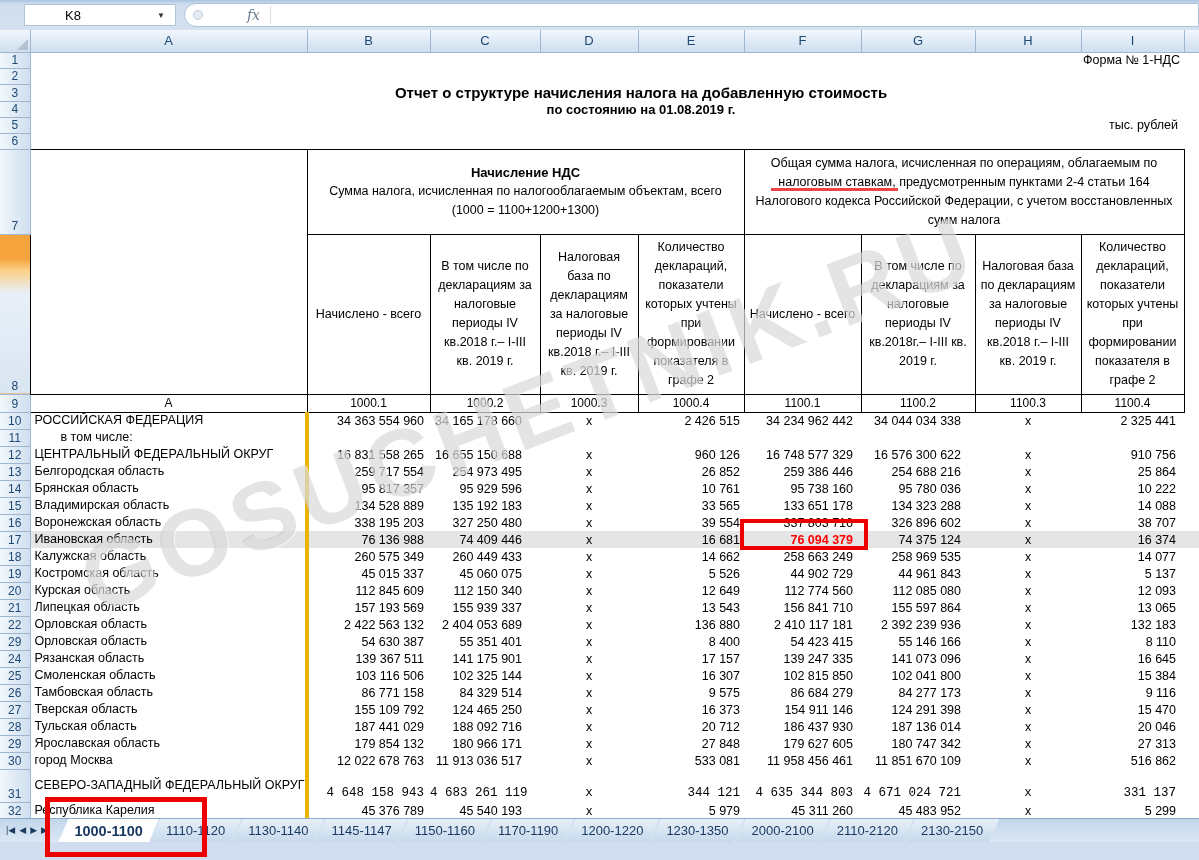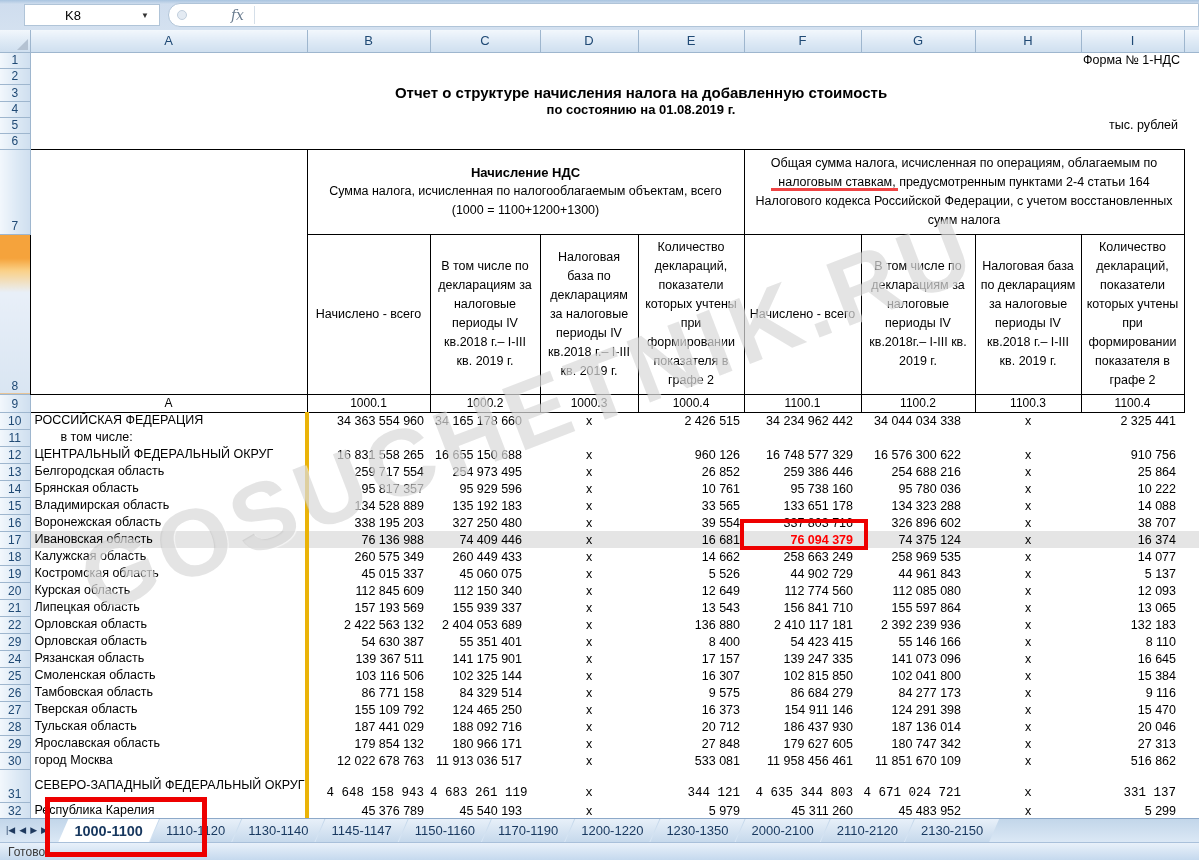--- a/index.html
+++ b/index.html
@@ -3,21 +3,21 @@
 <meta charset="utf-8">
 <style>
   * { margin:0; padding:0; box-sizing:border-box; }
   html,body { width:1199px; height:860px; overflow:hidden; }
   body { font-family:"Liberation Sans", sans-serif; }
   .screen { position:relative; width:1199px; height:860px; background:#cfddee; }
 
   
   .formula-row { height:30px; background:linear-gradient(180deg,#a9c4e0 0,#cfddee 4px,#d4e1f0 100%);
                  display:flex; align-items:center; padding:3px 0 3px 24px; }
-  .name-box { width:136px; height:22px; background:#fff; border:1px solid #b0c4d8;
+  .name-box { width:152px; height:22px; background:#fff; border:1px solid #b0c4d8;
               display:flex; align-items:center; justify-content:space-between; padding:0 8px 0 40px; }
   .nb-text { font-size:13px; color:#000; }
   .nb-arrow { font-size:8px; color:#333; cursor:pointer; padding-right:2px; }
   .fx-pill { flex:1; height:24px; margin-left:8px; background:#fff; border:1px solid #b0c4d8;
              border-radius:12px 0 0 12px; display:flex; align-items:center; }
   .fx-dot { width:10px; height:10px; border-radius:50%; background:#e4ebf3; border:1px solid #c2cfdd; margin:0 8px 0 8px; }
   .fx-glyph { font-family:"DejaVu Serif", serif; font-style:italic; font-size:14px; color:#6b7d90;
               width:60px; text-align:right; padding-right:10px; border-right:1px solid #d5dfe9; height:18px; line-height:18px;}
   .formula-input { flex:1; height:100%; background:#fff; }
 
@@ -545,18 +545,15 @@
         <div class="tab">1150-1160</div>
         <div class="tab">1170-1190</div>
         <div class="tab">1200-1220</div>
         <div class="tab">1230-1350</div>
         <div class="tab">2000-2100</div>
         <div class="tab">2110-2120</div>
         <div class="tab">2130-2150</div>
       </div>
   </div>
 
-  <div class="statusbar">
-    <span>Готово</span>
-  </div>
 
   <div class="red-tab-box"></div>
 </div>
 
 </body></html>

